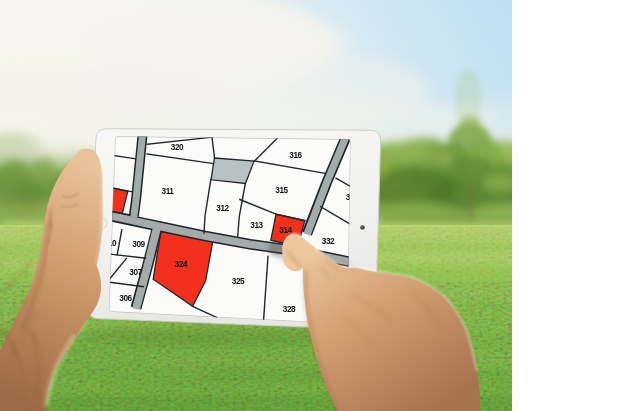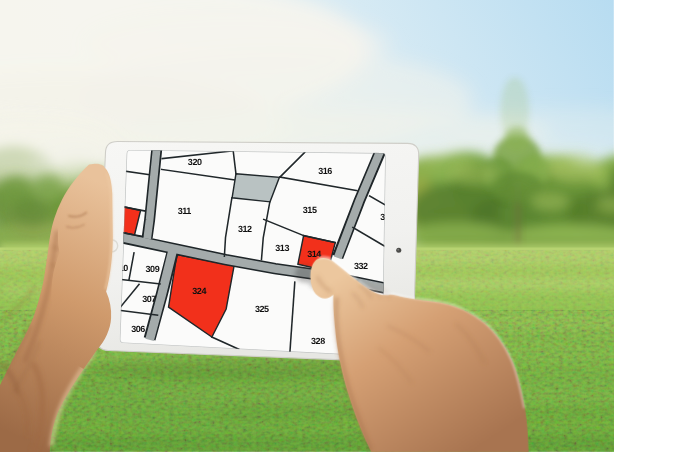--- a/index.html
+++ b/index.html
@@ -1,16 +1,16 @@
 <!DOCTYPE html>
 <html><head>
 <meta charset="utf-8">
 <style>
 html,body{margin:0;padding:0;background:#fff;}
-#scene{position:relative;width:558px;height:411px;overflow:hidden;font-family:"Liberation Sans",sans-serif;}
+#scene{position:relative;width:512px;height:411px;overflow:hidden;font-family:"Liberation Sans",sans-serif;}
 svg{display:block;}
 </style>
 </head>
 <body>
 <div id="scene">
 <svg width="630" height="411" viewBox="0 0 630 411">
 <defs>
 <linearGradient id="skyg" gradientUnits="userSpaceOnUse" x1="560" y1="0" x2="140" y2="240">
  <stop offset="0" stop-color="#b7dcf1"></stop>
  <stop offset="0.45" stop-color="#d8ebf4"></stop>

